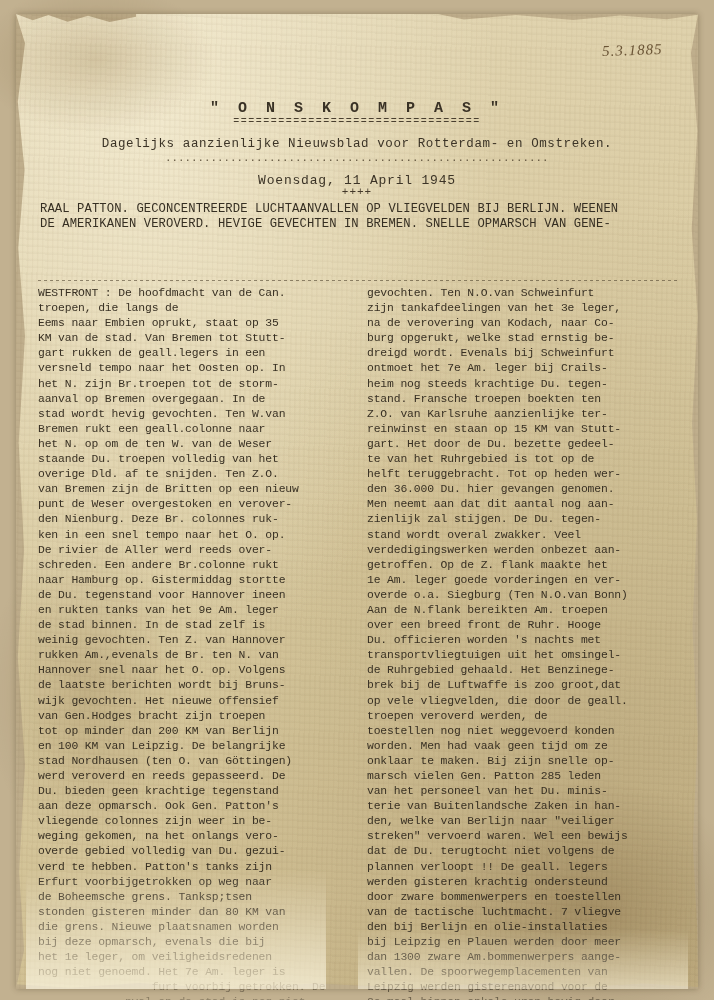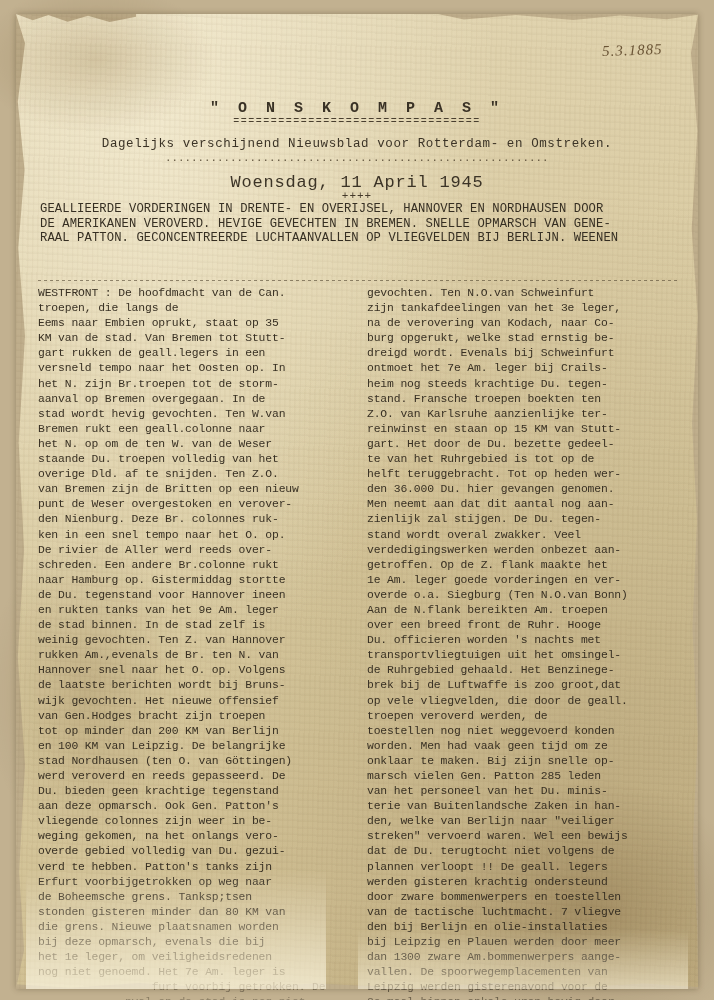--- a/index.html
+++ b/index.html
@@ -99,21 +99,21 @@
   }
   #masthead .dotrule {
     font-family: "Liberation Mono", monospace;
     font-size: 10px;
     letter-spacing: .5px;
     color: #5a4d38;
     margin-top: 2px;
   }
   #masthead .date {
     font-family: "Liberation Mono", monospace;
-    font-size: 17px;
+    font-size: 13px;
     letter-spacing: .8px;
     color: #3c3427;
     margin-top: 9px;
   }
   #masthead .plus {
     font-family: "Liberation Mono", monospace;
     font-size: 11px;
     color: #44392a;
     letter-spacing: 1px;
     margin-top: -2px;
@@ -196,30 +196,29 @@
     <div class="stain" style="left:-40px;top:-30px;width:240px;height:150px;background:radial-gradient(ellipse,rgba(160,135,90,.30),rgba(160,135,90,0) 70%);"></div>
     <div class="stain" style="right:-60px;bottom:-50px;width:340px;height:260px;background:radial-gradient(ellipse,rgba(130,105,65,.30),rgba(130,105,65,0) 70%);"></div>
     <div class="stain" style="left:-30px;top:520px;width:200px;height:320px;background:radial-gradient(ellipse,rgba(145,120,80,.22),rgba(145,120,80,0) 70%);"></div>
     <div class="stain" style="left:250px;top:300px;width:300px;height:400px;background:radial-gradient(ellipse,rgba(255,248,225,.18),rgba(255,248,225,0) 70%);"></div>
 
     <div id="archive-number" class="">5.3.1885</div>
 
     <div id="masthead">
       <div class="title">" O N S   K O M P A S "</div>
       <div class="rule">=================================</div>
-      <div class="subtitle">Dagelijks verschijnend Nieuwsblad voor Rotterdam- en Omstreken.</div>
+      <div class="subtitle">Dagelijks aanzienlijke Nieuwsblad voor Rotterdam- en Omstreken.</div>
       <div class="dotrule">...........................................................</div>
       <div class="date">Woensdag,  11 April 1945</div>
       <div class="plus">++++</div>
     </div>
 
     <div id="headline">
-      <div class="hl-line">GEALLIEERDE VORDERINGEN IN DRENTE- en OVERIJSEL, HANNOVER en NORDHAUSEN DOOR</div>
+      <div class="hl-line">RAAL PATTON. GECONCENTREERDE LUCHTAANVALLEN OP VLIEGVELDEN BIJ BERLIJN. WEENEN</div>
       <div class="hl-line">DE AMERIKANEN VEROVERD. HEVIGE GEVECHTEN IN BREMEN. SNELLE OPMARSCH VAN GENE-</div>
-      <div class="hl-line">RAAL PATTON. GECONCENTREERDE LUCHTAANVALLEN OP VLIEGVELDEN BIJ BERLIJN. WEENEN</div>
     </div>
 
     <div id="headline-rule"></div>
 
     <div id="columns">
       <div class="col fade-bottom">
         <p>WESTFRONT : De hoofdmacht van de Can.
 troepen, die langs de
 Eems naar Embien oprukt, staat op 35
 KM van de stad. Van Bremen tot Stutt-

